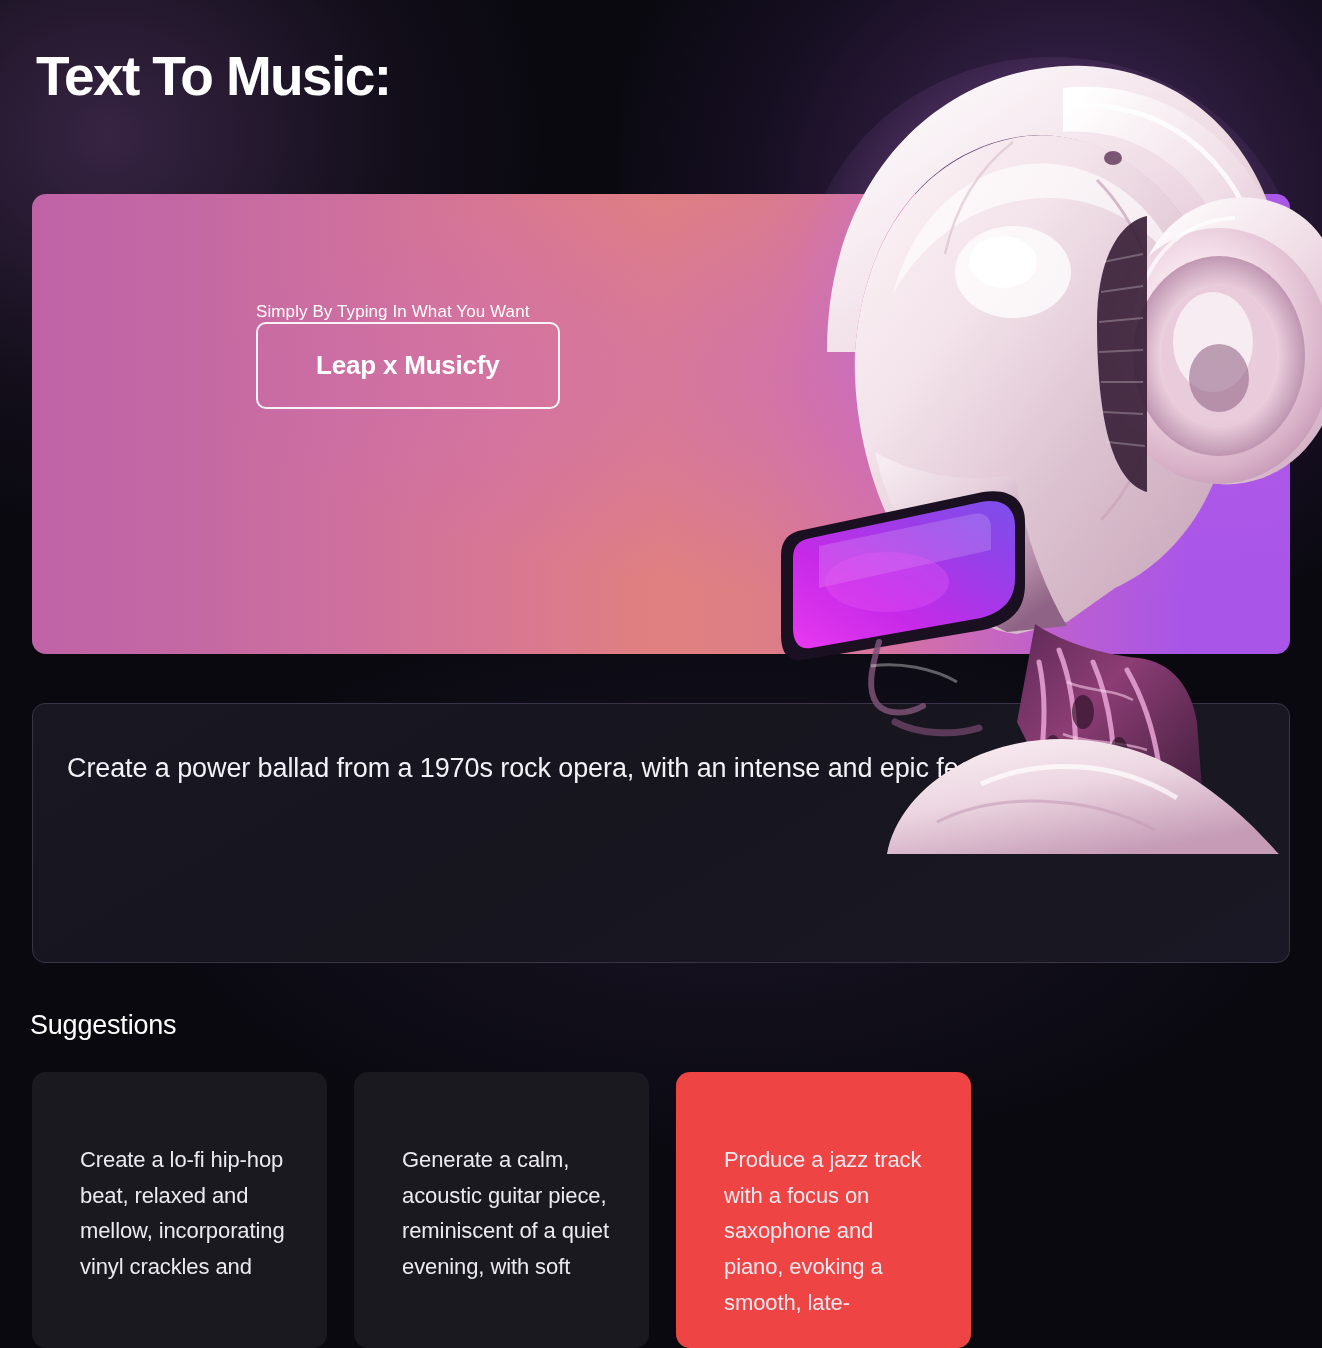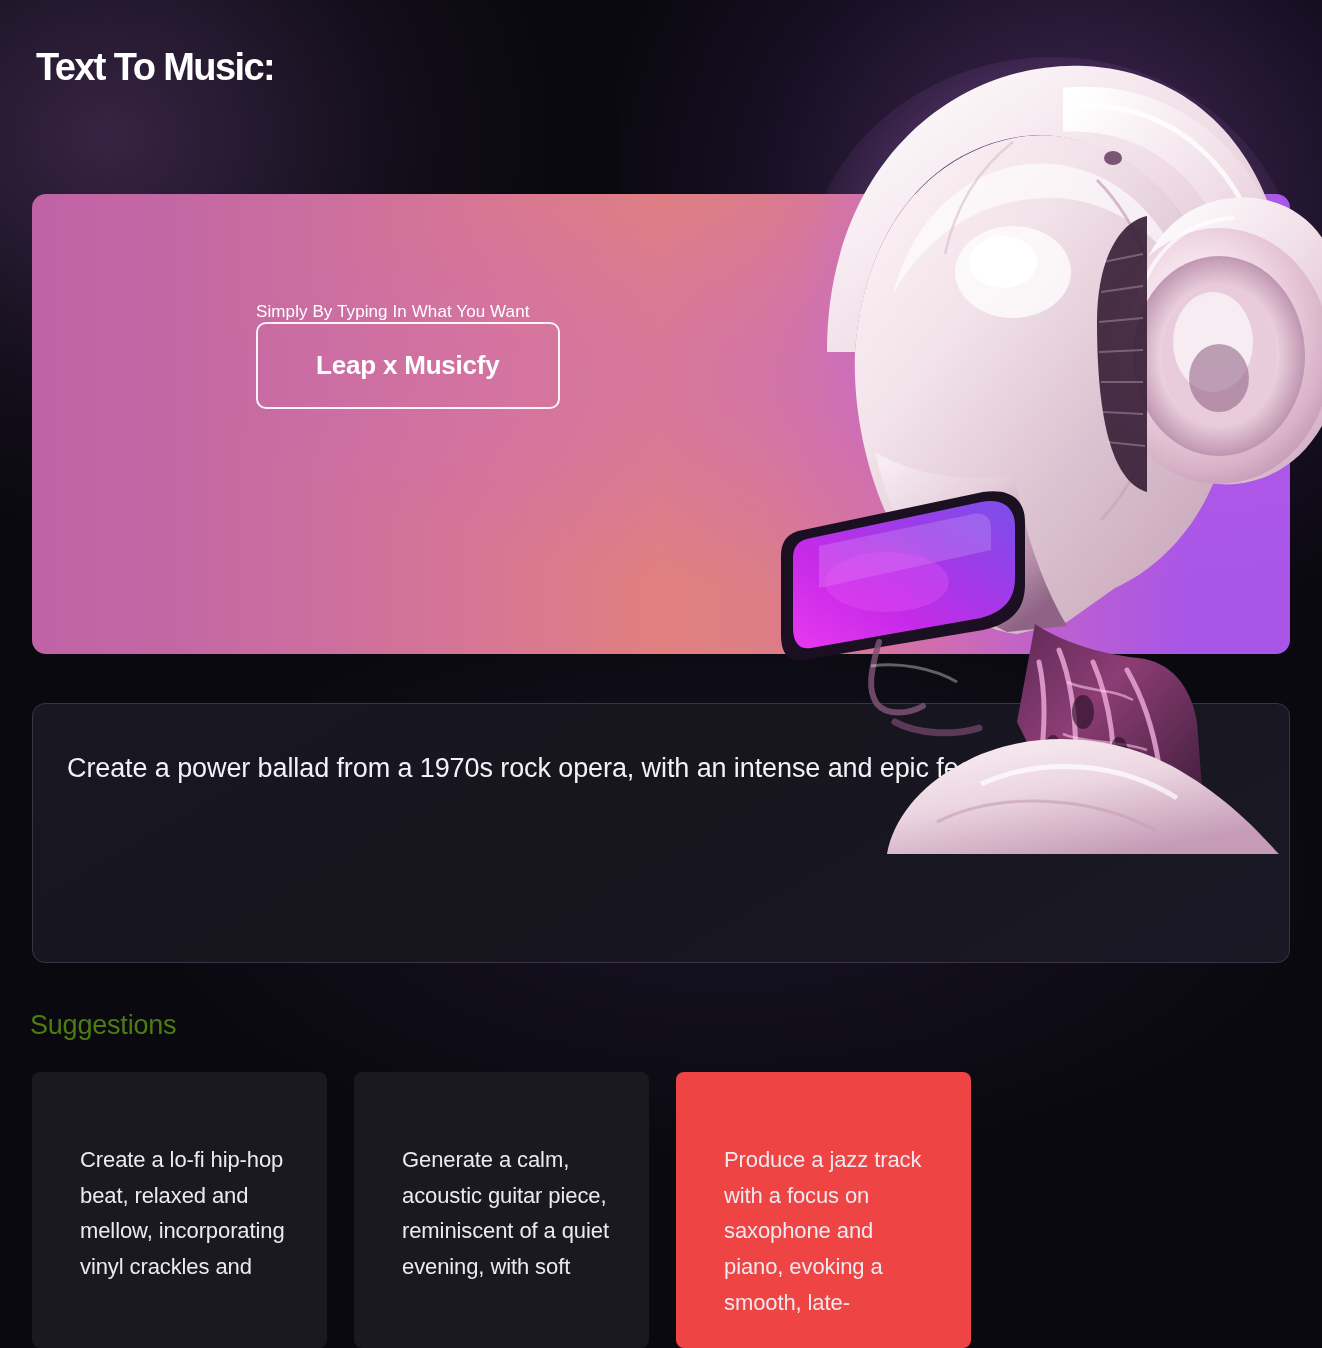--- a/index.html
+++ b/index.html
@@ -31,21 +31,21 @@
   .bg-glow-c {
     left:140px; top:600px; width:1180px; height:560px;
     background:radial-gradient(ellipse at 50% 50%, rgba(58,44,84,.30), rgba(10,9,16,0) 70%);
   }
 
   .page { position:relative; z-index:2; width:1322px; height:1348px; }
 
   
   .page-title {
     position:absolute; left:36px; top:48px;
-    font-size:38px; line-height:1.05;
+    font-size:55px; line-height:1.05;
     font-weight:700; letter-spacing:-1.6px;
     color:#ffffff;
   }
 
   
   .hero {
     position:absolute; left:32px; top:194px;
     width:1258px; height:460px;
     border-radius:14px;
     overflow:visible;
@@ -129,32 +129,32 @@
     width:2px; height:30px;
     background:#ffffff;
     vertical-align:-5px;
     margin-left:3px;
   }
 
   
   .suggestions-label {
     position:absolute; left:30px; top:1010px;
     font-size:27px; font-weight:400; letter-spacing:-.2px;
-    color:#4d7c0f;
+    color:#ffffff;
   }
   .cards {
     position:absolute; left:32px; top:1072px;
     width:1258px; height:276px;
     display:flex; gap:27px;
     overflow:hidden;
   }
   .card {
     width:295px; flex:0 0 295px;
     height:276px;
-    border-radius:8px;
+    border-radius:14px;
     background:#1a1920;
     padding:70px 0 0 48px;
     overflow:hidden;
     cursor:pointer;
   }
   .card:nth-child(3) { background:#ef4444; }
   .card:nth-child(4) { background:#a16207; }
   .card-text {
     font-size:22px; line-height:1.62; letter-spacing:-.1px;
     color:#eceaf0;

